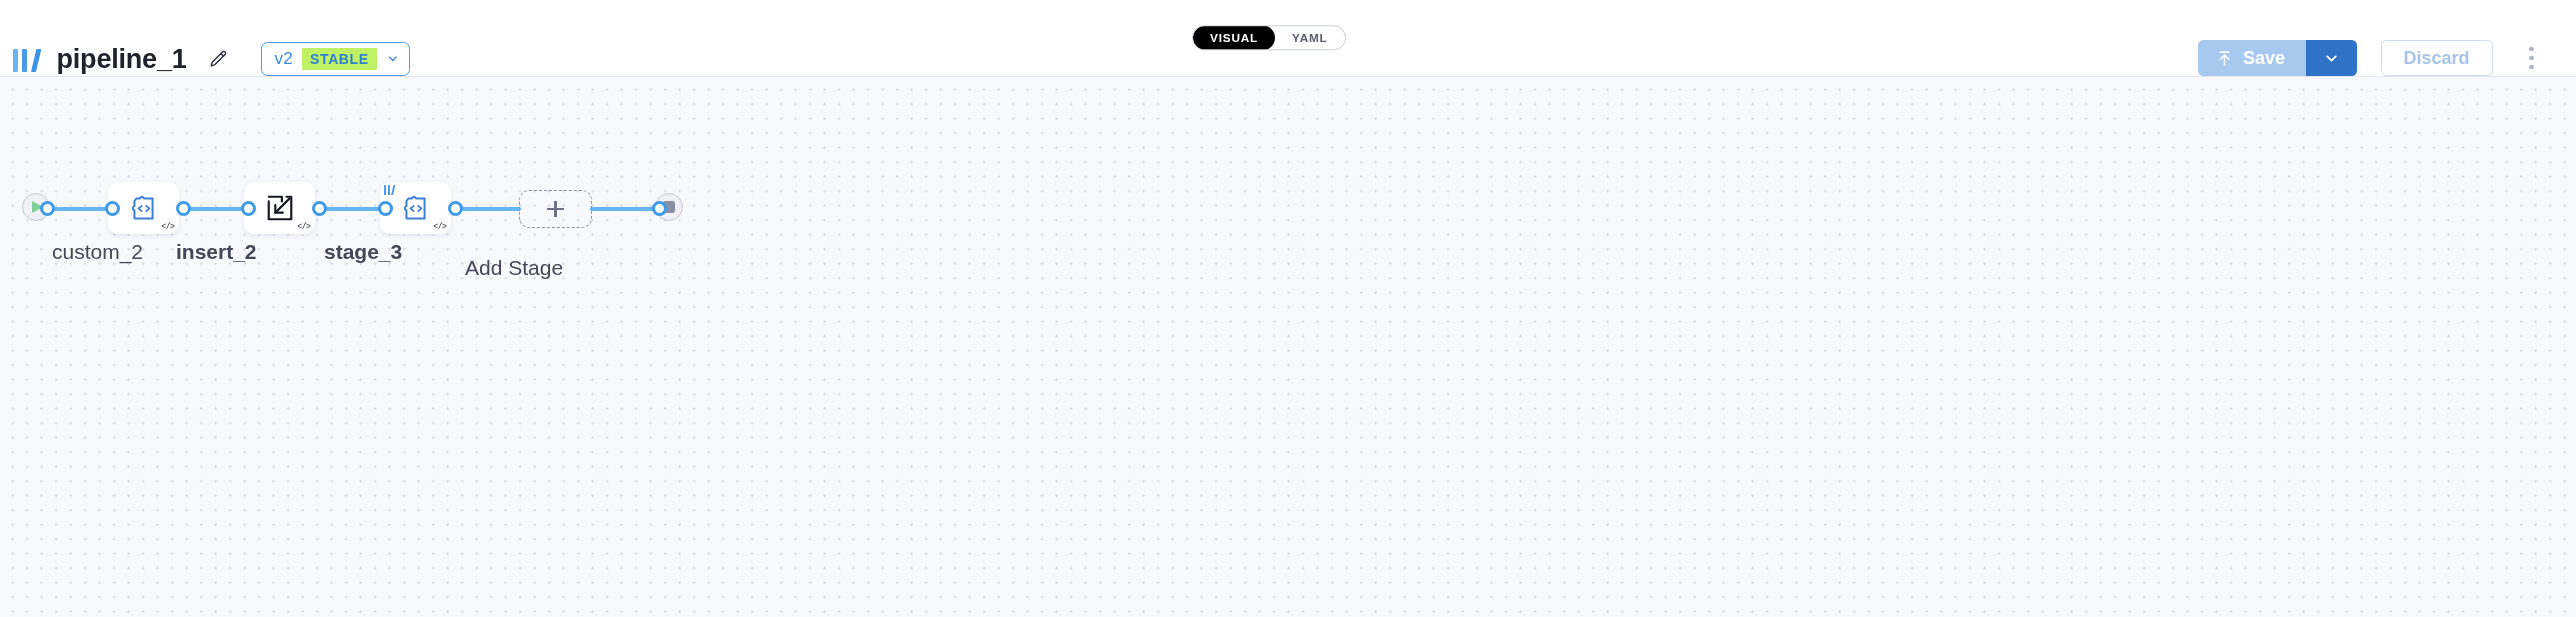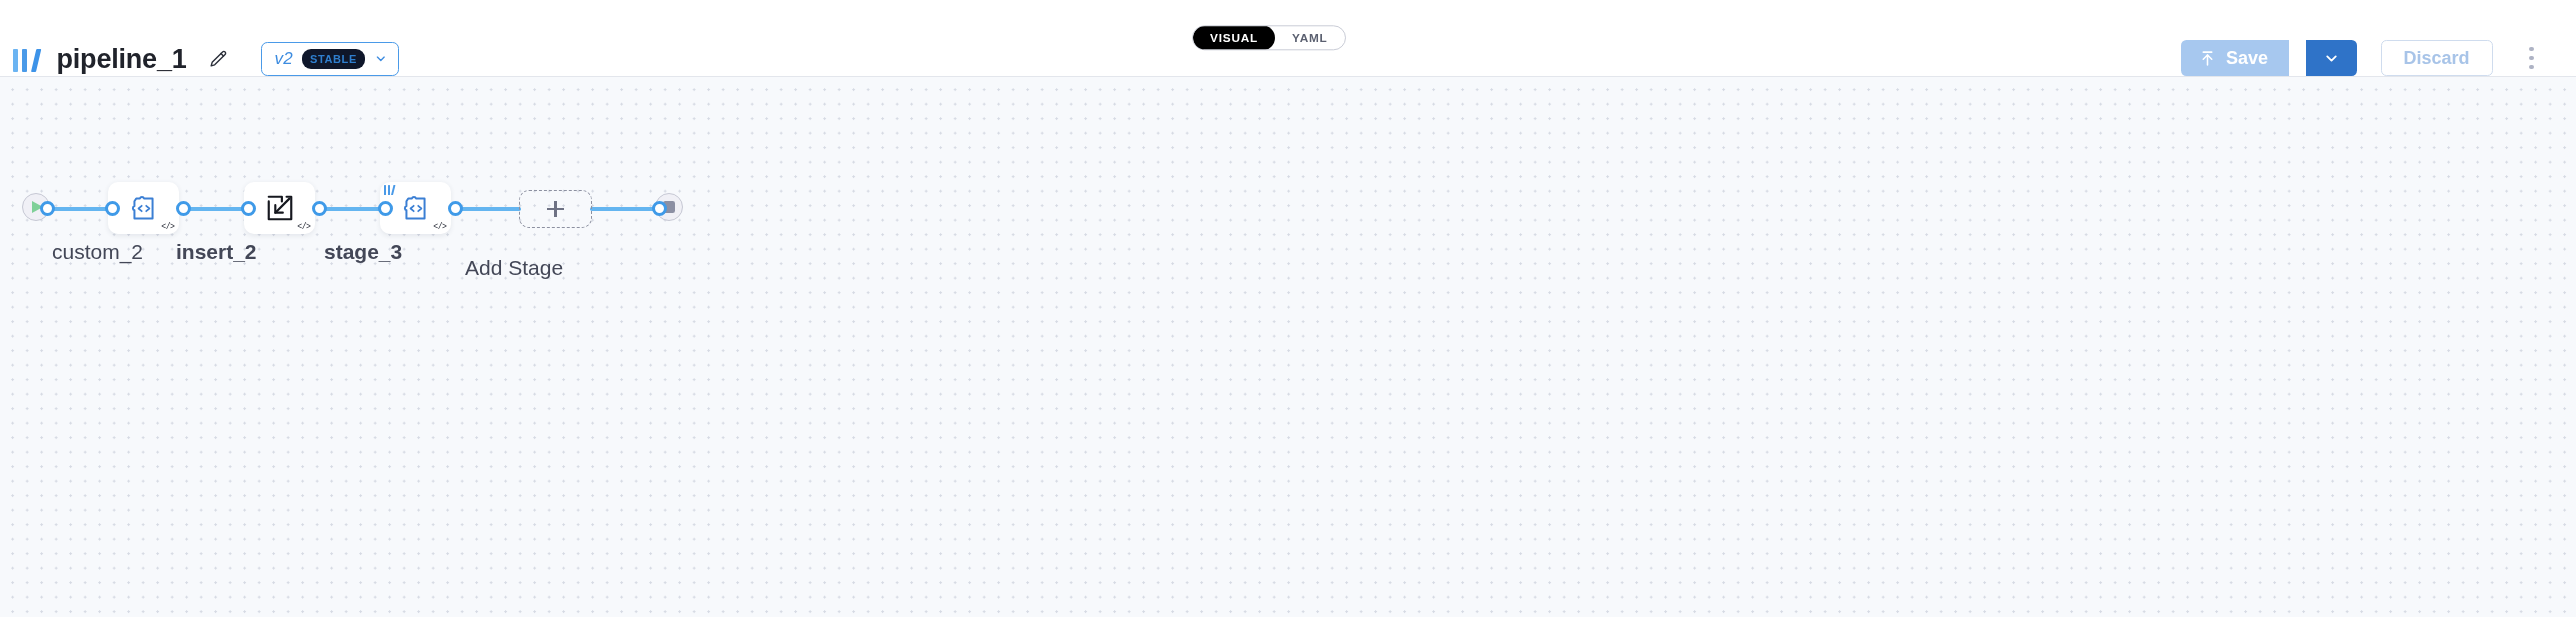--- a/index.html
+++ b/index.html
@@ -88,30 +88,29 @@
     gap: 9px;
     cursor: pointer;
     background: #fff;
     flex: none;
   }
   .version-num {
     font-size: 17px;
     color: #3d8ce0;
     font-weight: normal;
     letter-spacing: 0.2px;
-    font-style: italic;
   }
   .version-badge {
-    background: #0f172a;
+    background: #bef264;
     color: #2f7fce;
-    font-size: 11px;
+    font-size: 14px;
     font-weight: bold;
     letter-spacing: 0.6px;
     padding: 4.5px 8.2px 3.6px;
-    border-radius: 9px;
+    border-radius: 1px;
     line-height: 1;
   }
 
   
   .view-toggle {
     position: absolute;
     left: 1192px;
     top: 50%;
     transform: translateY(-50%);
     display: flex;
@@ -146,21 +145,20 @@
     align-items: center;
     gap: 0;
   }
 
   .save-group {
     display: flex;
     align-items: stretch;
     border-radius: 5.4px;
     overflow: hidden;
     height: 36px;
-    gap: 17px;
   }
   .save-btn {
     background: #a7c8ef;
     color: #ffffff;
     font-size: 18px;
     font-weight: bold;
     display: flex;
     align-items: center;
     gap: 10px;
     padding: 0 21px 0 18px;

